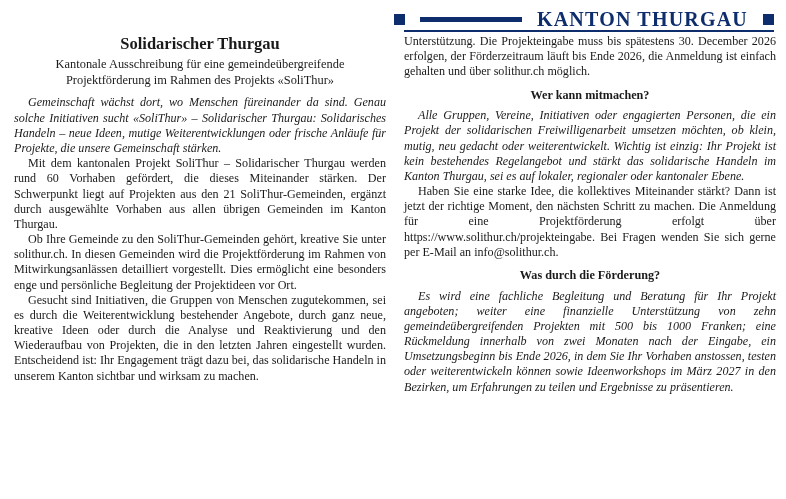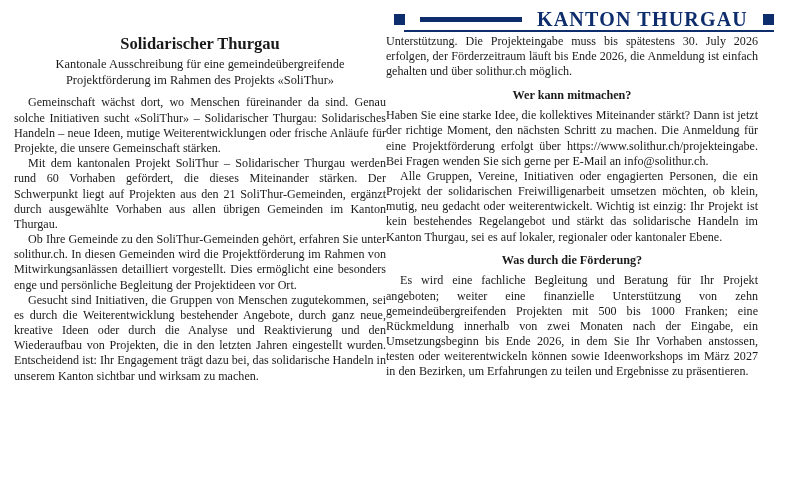--- a/index.html
+++ b/index.html
@@ -59,20 +59,21 @@
     background: #0d2d6c;
   }
 
   .columns {
     position: absolute;
     top: 34px;
     left: 14px;
     right: 12px;
     bottom: 6px;
     display: flex;
+    gap: 18px;
   }
   .col {
     width: 372px;
     flex: 0 0 372px;
   }
 
   h1.headline {
     font-size: 16.5px;
     font-weight: bold;
     text-align: center;
@@ -100,20 +101,21 @@
     text-align: justify;
     text-justify: inter-word;
     hyphens: manual;
   }
   p.body + p.body {
     text-indent: 14px;
     margin-top: 0;
   }
   p.first {
     text-indent: 14px;
+    font-style: italic;
   }
   p.noindent {
     text-indent: 0;
   }
 </style>
 </head>
 <body>
 
 <div class="page">
 
@@ -125,29 +127,29 @@
   </div>
   <div class="rule"></div>
 
   <div class="columns">
 
     <div class="col">
       <h1 class="headline">Solidarischer Thurgau</h1>
       <h2 class="subhead">Kantonale Ausschreibung für eine gemeindeübergreifende Projektförderung im Rahmen des Projekts «SoliThur»</h2>
       <p class="body first">Gemeinschaft wächst dort, wo Menschen füreinander da sind. Genau solche Initiativen sucht «SoliThur» – Solidarischer Thurgau: Solidarisches Handeln – neue Ideen, mutige Weiterentwicklungen oder frische Anläufe für Projekte, die unsere Gemeinschaft stärken.</p>
       <p class="body">Mit dem kantonalen Projekt SoliThur – Solidarischer Thurgau werden rund 60 Vorhaben gefördert, die dieses Miteinander stärken. Der Schwerpunkt liegt auf Projekten aus den 21 SoliThur-Gemeinden, ergänzt durch ausgewählte Vorhaben aus allen übrigen Gemeinden im Kanton Thurgau.</p>
-      <p class="body">Ob Ihre Gemeinde zu den SoliThur-Gemeinden gehört, erfahren Sie unter solithur.ch. In diesen Gemeinden wird die Projektförderung im Rahmen von Mitwirkungsanlässen detailliert vorgestellt. Dies ermöglicht eine besonders enge und persönliche Begleitung der Projektideen vor Ort.</p>
+      <p class="body">Ob Ihre Gemeinde zu den SoliThur-Gemeinden gehört, kreative Sie unter solithur.ch. In diesen Gemeinden wird die Projektförderung im Rahmen von Mitwirkungsanlässen detailliert vorgestellt. Dies ermöglicht eine besonders enge und persönliche Begleitung der Projektideen vor Ort.</p>
       <p class="body">Gesucht sind Initiativen, die Gruppen von Menschen zugutekommen, sei es durch die Weiterentwicklung bestehender Angebote, durch ganz neue, kreative Ideen oder durch die Analyse und Reaktivierung und den Wiederaufbau von Projekten, die in den letzten Jahren eingestellt wurden. Entscheidend ist: Ihr Engagement trägt dazu bei, das solidarische Handeln in unserem Kanton sichtbar und wirksam zu machen.</p>
     </div>
 
     <div class="col">
-      <p class="body noindent">Unterstützung. Die Projekteingabe muss bis spätestens 30. July 2026 erfolgen, der Förderzeitraum läuft bis Ende 2026, die Anmeldung ist einfach gehalten und über solithur.ch möglich.</p>
+      <p class="body noindent">Unterstützung. Die Projekteingabe muss bis spätestens 30. December 2026 erfolgen, der Förderzeitraum läuft bis Ende 2026, die Anmeldung ist einfach gehalten und über solithur.ch möglich.</p>
 
       <h3 class="section">Wer kann mitmachen?</h3>
+      <p class="body first">Alle Gruppen, Vereine, Initiativen oder engagierten Personen, die ein Projekt der solidarischen Freiwilligenarbeit umsetzen möchten, ob klein, mutig, neu gedacht oder weiterentwickelt. Wichtig ist einzig: Ihr Projekt ist kein bestehendes Regelangebot und stärkt das solidarische Handeln im Kanton Thurgau, sei es auf lokaler, regionaler oder kantonaler Ebene.</p>
       <p class="body">Haben Sie eine starke Idee, die kollektives Miteinander stärkt? Dann ist jetzt der richtige Moment, den nächsten Schritt zu machen. Die Anmeldung für eine Projektförderung erfolgt über https://www.solithur.ch/projekteingabe. Bei Fragen wenden Sie sich gerne per E-Mail an info@solithur.ch.</p>
-      <p class="body first">Alle Gruppen, Vereine, Initiativen oder engagierten Personen, die ein Projekt der solidarischen Freiwilligenarbeit umsetzen möchten, ob klein, mutig, neu gedacht oder weiterentwickelt. Wichtig ist einzig: Ihr Projekt ist kein bestehendes Regelangebot und stärkt das solidarische Handeln im Kanton Thurgau, sei es auf lokaler, regionaler oder kantonaler Ebene.</p>
 
       <h3 class="section">Was durch die Förderung?</h3>
       <p class="body first">Es wird eine fachliche Begleitung und Beratung für Ihr Projekt angeboten; weiter eine finanzielle Unterstützung von zehn gemeindeübergreifenden Projekten mit 500 bis 1000 Franken; eine Rückmeldung innerhalb von zwei Monaten nach der Eingabe, ein Umsetzungsbeginn bis Ende 2026, in dem Sie Ihr Vorhaben anstossen, testen oder weiterentwickeln können sowie Ideenworkshops im März 2027 in den Bezirken, um Erfahrungen zu teilen und Ergebnisse zu präsentieren.</p>
     </div>
 
   </div>
 </div>
 
 </body></html>

